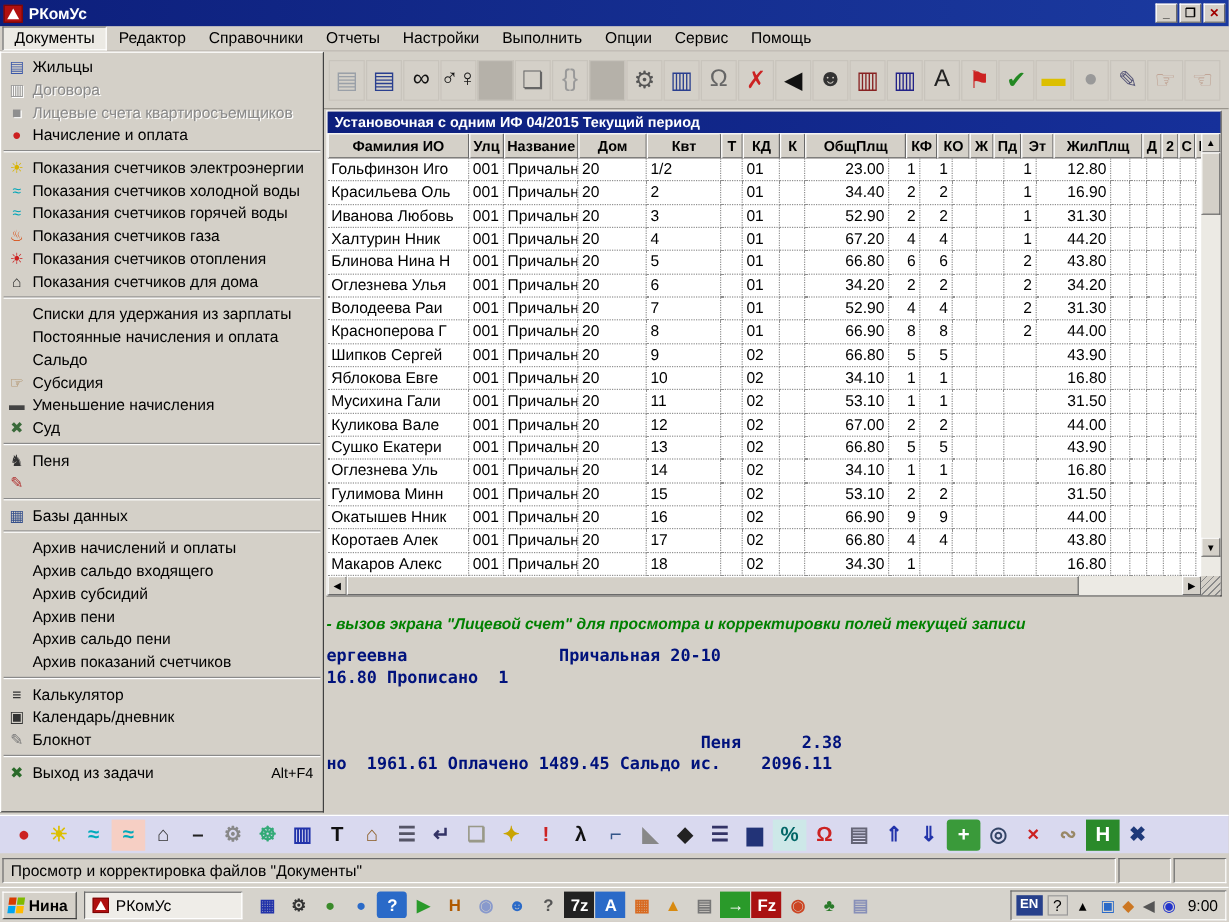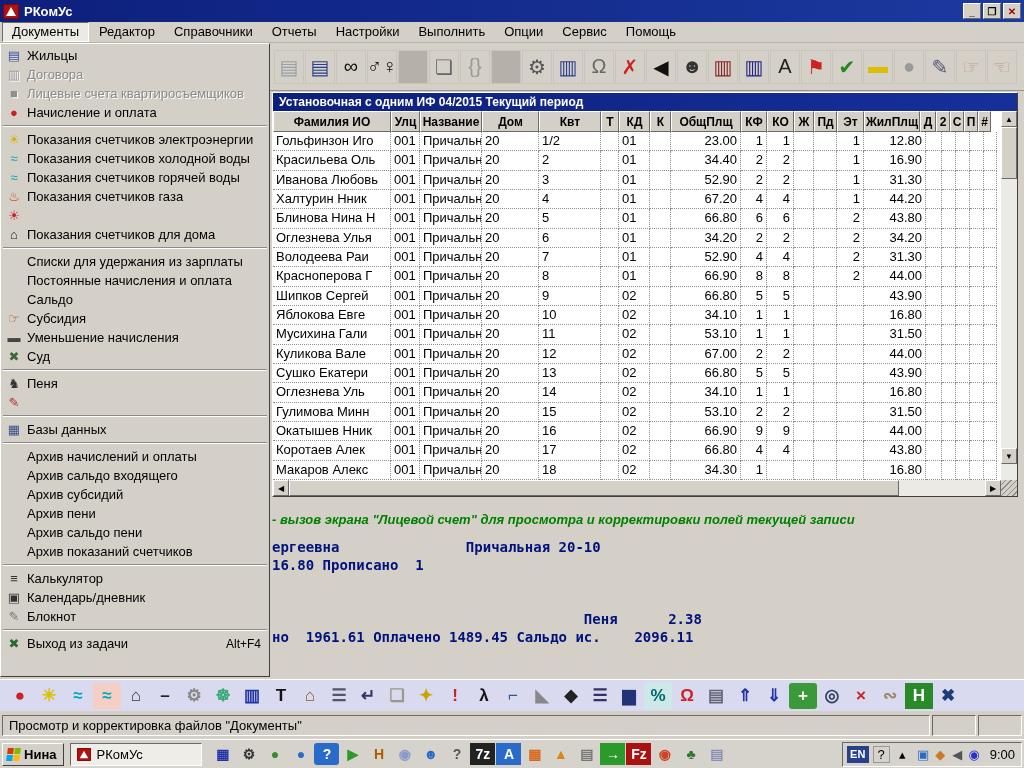--- a/index.html
+++ b/index.html
@@ -180,27 +180,27 @@
     <div class="grid">
       <div class="g-head">
           <div class="th" style="width: 118px;">Фамилия ИО</div>
           <div class="th" style="width: 29px;">Улц</div>
           <div class="th" style="width: 62px;">Название</div>
           <div class="th" style="width: 57px;">Дом</div>
           <div class="th" style="width: 62px;">Квт</div>
           <div class="th" style="width: 18px;">Т</div>
           <div class="th" style="width: 31px;">КД</div>
           <div class="th" style="width: 21px;">К</div>
-          <div class="th" style="width: 70px;">ОбщПлщ</div>
+          <div class="th" style="width: 84px;">ОбщПлщ</div>
           <div class="th" style="width: 26px;">КФ</div>
           <div class="th" style="width: 27px;">КО</div>
           <div class="th" style="width: 20px;">Ж</div>
           <div class="th" style="width: 23px;">Пд</div>
           <div class="th" style="width: 27px;">Эт</div>
-          <div class="th" style="width: 56px;">ЖилПлщ</div>
+          <div class="th" style="width: 74px;">ЖилПлщ</div>
           <div class="th" style="width: 16px;">Д</div>
           <div class="th" style="width: 14px;">2</div>
           <div class="th" style="width: 14px;">С</div>
           <div class="th" style="width: 14px;">П</div>
           <div class="th" style="width: 13px;">#</div>
         </div>
       <div class="g-body">
           <div class="g-row">
             <div class="td" style="width: 118px;">Гольфинзон Иго</div>
             <div class="td" style="width: 29px;">001</div>
@@ -650,20 +650,21 @@
     <div class="menu-item">
       <span class="mi-ico" style="color: rgb(0, 166, 184);">≈</span>
       <span class="mi-label">Показания счетчиков горячей воды</span>
     </div>
     <div class="menu-item">
       <span class="mi-ico" style="color: rgb(217, 64, 0);">♨</span>
       <span class="mi-label">Показания счетчиков газа</span>
     </div>
     <div class="menu-item">
       <span class="mi-ico" style="color: rgb(204, 32, 32);">☀</span>
+      <span class="mi-label">Показания счетчиков отопления</span>
     </div>
     <div class="menu-item">
       <span class="mi-ico" style="color: rgb(34, 34, 34);">⌂</span>
       <span class="mi-label">Показания счетчиков для дома</span>
     </div>
     <div class="menu-sep"></div>
     <div class="menu-item">
       <span class="mi-ico"></span>
       <span class="mi-label">Списки для удержания из зарплаты</span>
     </div>

